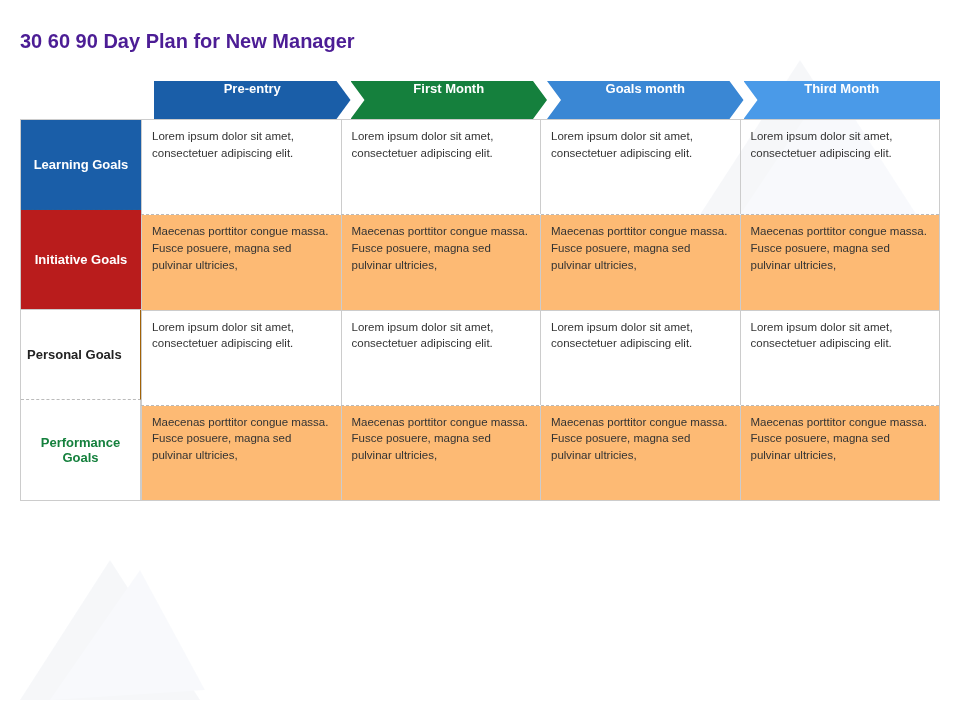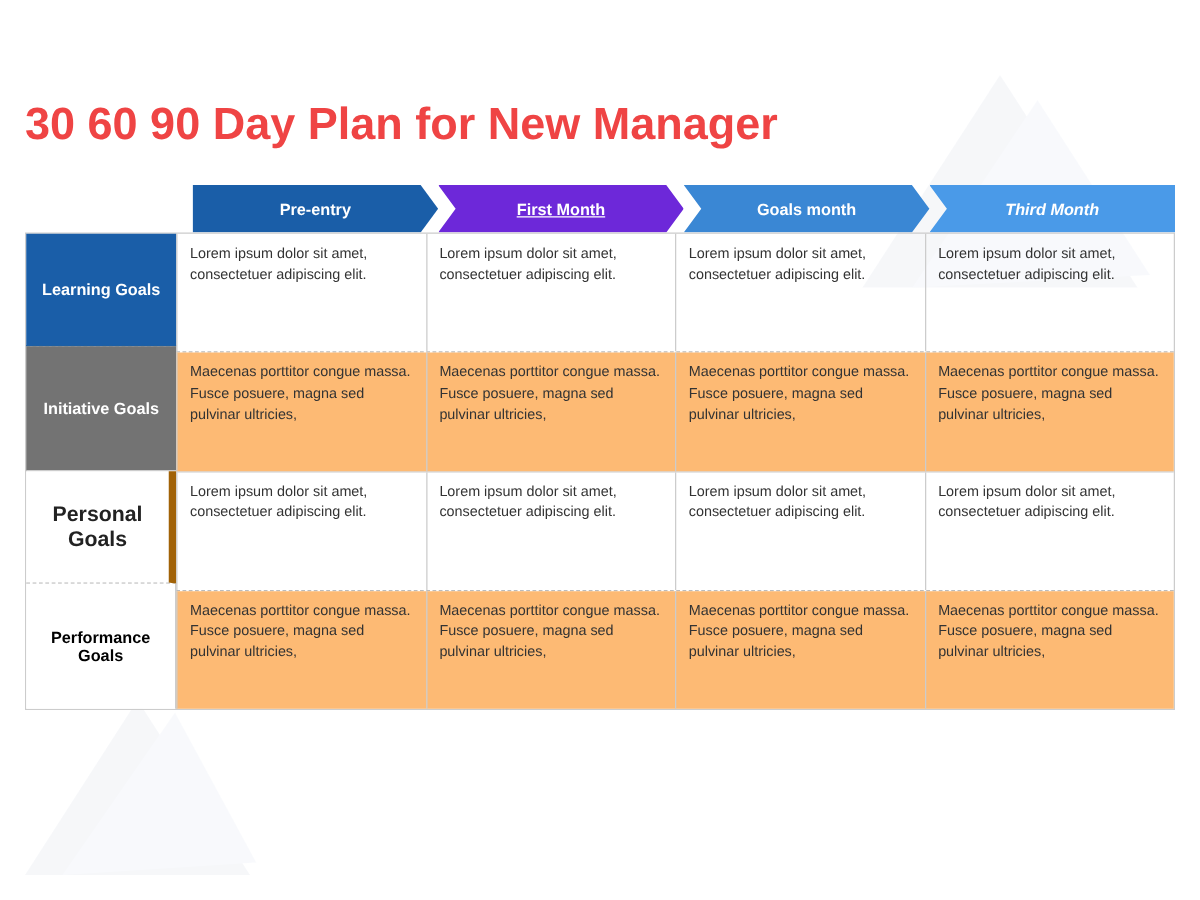--- a/index.html
+++ b/index.html
@@ -12,40 +12,39 @@
       position: relative;
     }
 
     .container {
       position: relative;
       z-index: 1;
       padding: 30px 20px 20px 20px;
     }
 
     h1 {
-      font-size: 36px;
+      font-size: 20px;
       font-weight: 600;
-      color: #ef4444;
+      color: #4c1d95;
       margin-bottom: 28px;
-      margin-top: 48px;
     }
 
     
     .arrow-header {
       display: flex;
       margin-bottom: 0;
       margin-left: 120px;
       gap: 0;
     }
 
     .arrow-item {
       position: relative;
       height: 38px;
       display: flex;
-      align-items: center;
+      align-items: flex-start;
       justify-content: center;
       font-weight: 700;
       font-size: 13px;
       color: #fff;
       flex: 1;
     }
 
     
     .arrow-item::after {
       content: '';
@@ -70,36 +69,34 @@
     }
 
     .arrow-first {
       background: #1a5ea8;
       margin-left: 14px;
       clip-path: polygon(0 0, calc(100% - 14px) 0, 100% 50%, calc(100% - 14px) 100%, 0 100%);
     }
     .arrow-first::after { border-left-color: #1a5ea8; }
 
     .arrow-mid {
-      background: #6d28d9;
+      background: #15803d;
       clip-path: polygon(0 0, calc(100% - 14px) 0, 100% 50%, calc(100% - 14px) 100%, 0 100%, 14px 50%);
-      text-decoration: underline;
     }
     .arrow-mid::after { border-left-color: #2472c0; }
 
     .arrow-second {
       background: #3a87d4;
       clip-path: polygon(0 0, calc(100% - 14px) 0, 100% 50%, calc(100% - 14px) 100%, 0 100%, 14px 50%);
     }
     .arrow-second::after { border-left-color: #3a87d4; }
 
     .arrow-last {
       background: #4a9ae8;
       clip-path: polygon(0 0, 100% 0, 100% 100%, 0 100%, 14px 50%);
-      font-style: italic;
     }
 
     .table-wrapper {
       display: flex;
       border: 1px solid #ccc;
     }
 
     .left-labels {
       width: 120px;
       min-width: 120px;
@@ -115,49 +112,49 @@
       font-size: 13px;
       display: flex;
       align-items: center;
       justify-content: center;
       text-align: right;
       border-bottom: 1px dashed #2060a0;
       padding: 6px;
     }
     .ll-initiative {
       height: 100px;
-      background: #737373;
+      background: #b91c1c;
       color: #fff;
       font-weight: 700;
       font-size: 13px;
       display: flex;
       align-items: center;
       justify-content: center;
       text-align: center;
       border-bottom: 1px solid #ccc;
       padding: 6px;
     }
     .ll-personal {
       height: 90px;
       background: #fff;
       color: #222;
       font-weight: 700;
-      font-size: 17px;
-      display: flex;
-      align-items: center;
-      justify-content: flex-end;
+      font-size: 13px;
+      display: flex;
+      align-items: center;
+      justify-content: flex-start;
       text-align: center;
       border-bottom: 1px dashed #bbb;
-      border-right: 6px solid #a16207;
+      border-right: 1px solid #a16207;
       padding: 6px;
     }
     .ll-performance {
       height: 100px;
       background: #fff;
-      color: #000000;
+      color: #15803d;
       font-weight: 700;
       font-size: 13px;
       display: flex;
       align-items: center;
       justify-content: center;
       text-align: center;
       border-right: 1px solid #ccc;
       padding: 6px;
     }
 

